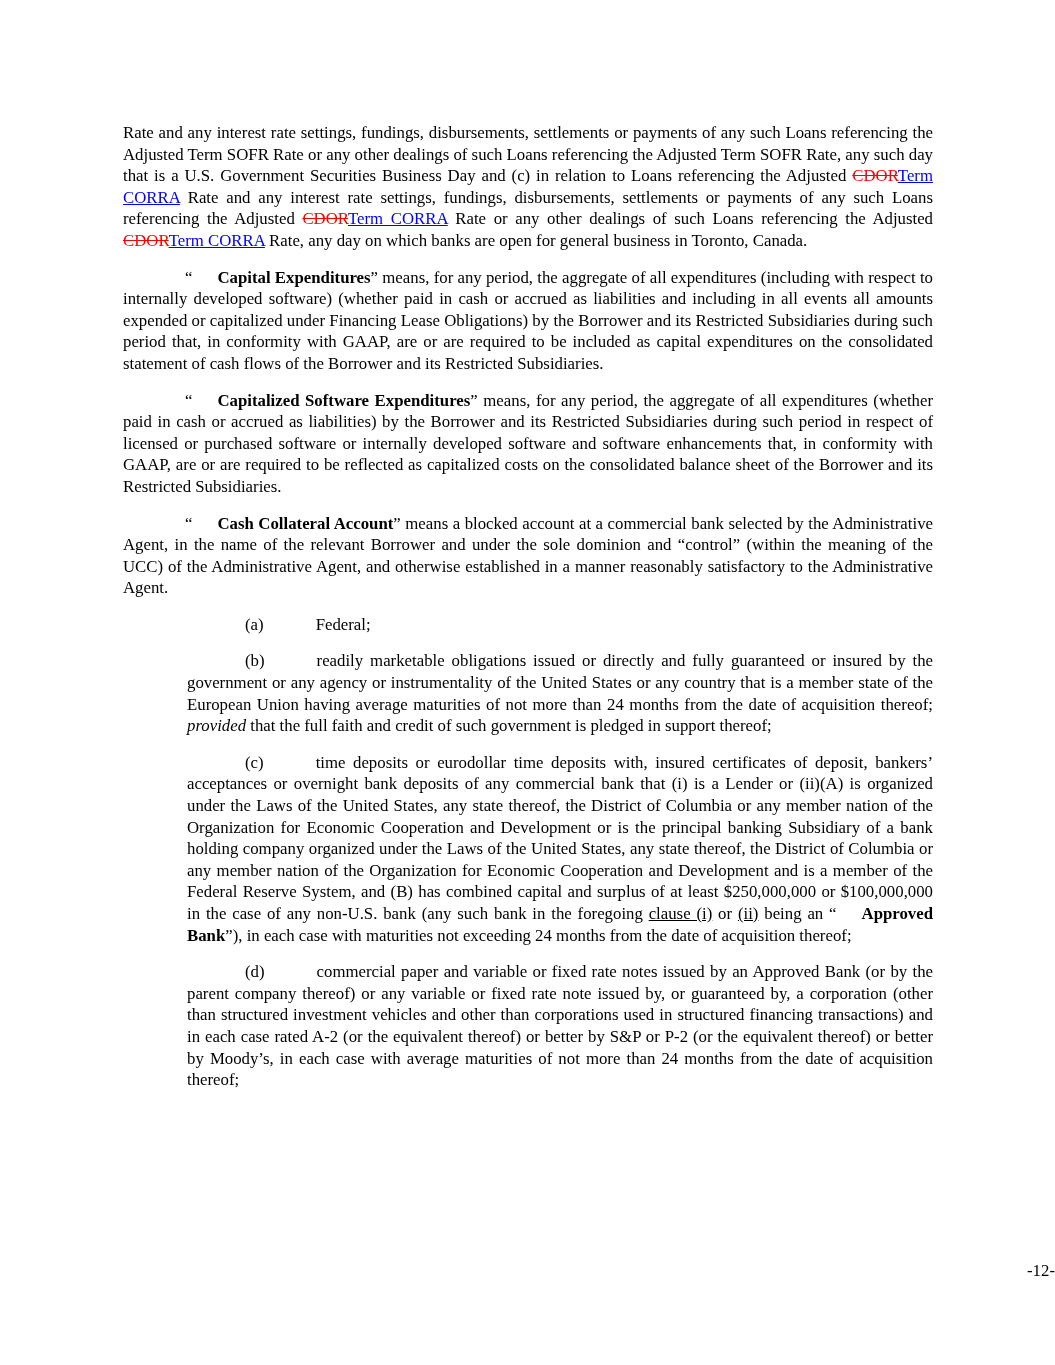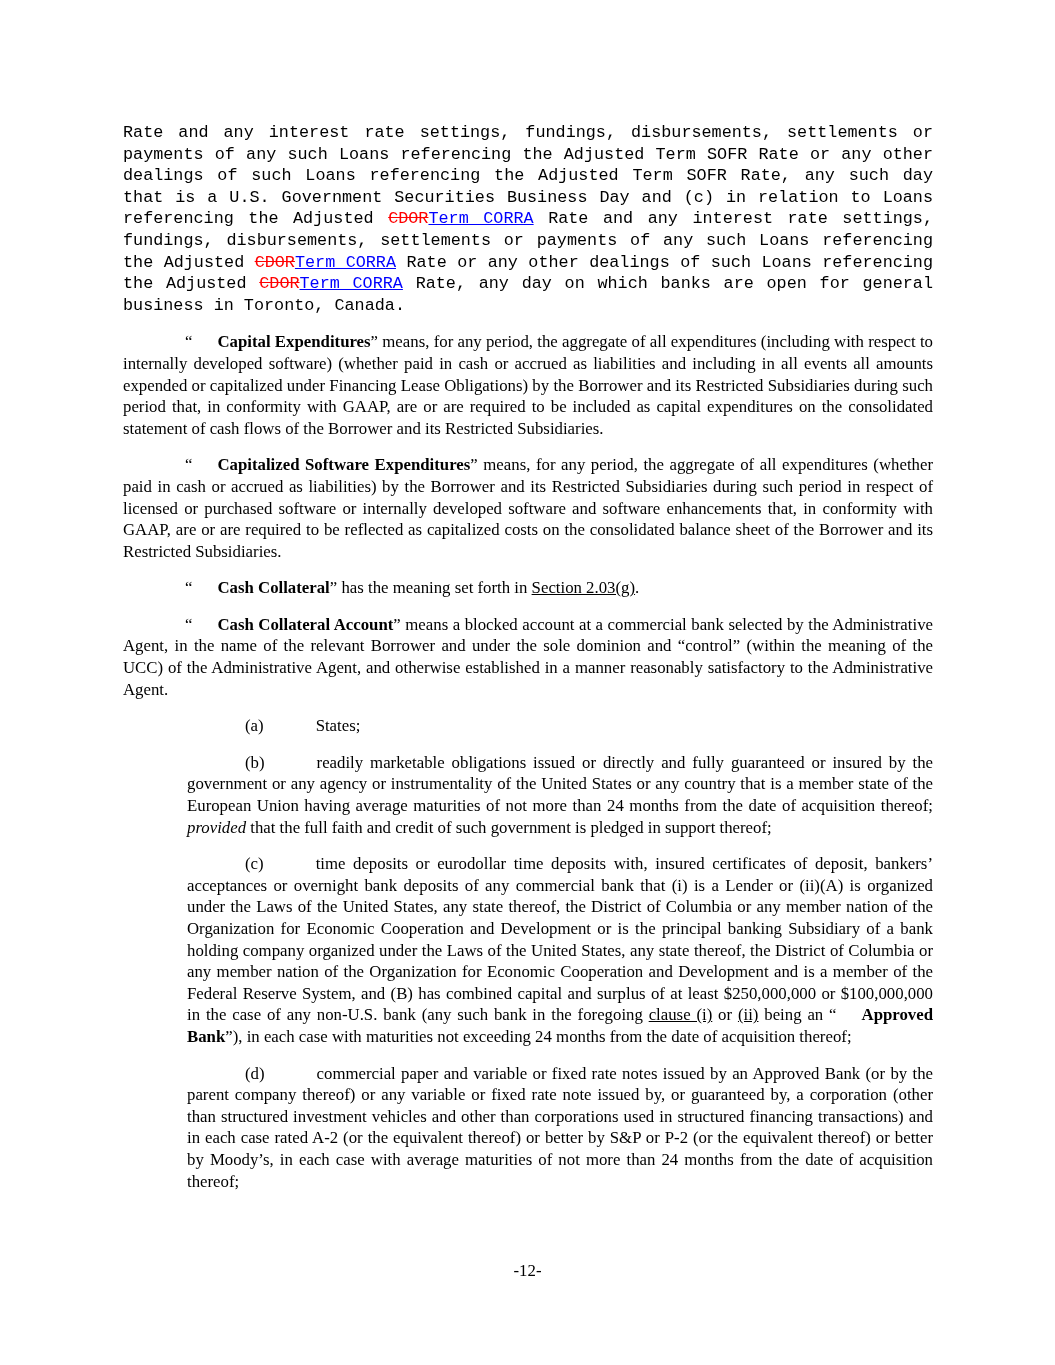--- a/index.html
+++ b/index.html
@@ -25,46 +25,45 @@
     width: 810px;
     text-align: justify;
   }
   p.para {
     margin: 0;
     padding: 0;
   }
   p.para + p.para {
     margin-top: 15px;
   }
-  p.continuation { text-indent: 0; font-family: Liberation Mono, monospace; }
+  p.continuation { text-indent: 0; }
   p.definition  { text-indent: 62px; }
   p.list-item   { margin-left: 64px; text-indent: 58px; }
   .tab { display: inline-block; width: 52px; }
   .run-b   { font-weight: bold; margin-left: 25px; }
   .run-i   { font-style: italic; }
   .run-u   { text-decoration: underline; }
   .run-del { color: #FF0000; text-decoration: line-through; }
   .run-ins { color: #0000FF; text-decoration: underline; }
   .footer {
     position: absolute;
     left: 0;
     right: 0;
     top: 1260px;
-    text-align: center;
+    text-align: right;
   }
 </style>
 </head>
 <body>
 
 <div class="page">
   <div class="content" id="doc-content">
       <p class="para continuation"><span class="run">Rate and any interest rate settings, fundings, disbursements, settlements or payments of any such Loans referencing the Adjusted Term SOFR Rate or any other dealings of such Loans referencing the Adjusted Term SOFR Rate, any such day that is a U.S. Government Securities Business Day and (c) in relation to Loans referencing the Adjusted </span><span class="run-del">CDOR</span><span class="run-ins">Term CORRA</span><span class="run"> Rate and any interest rate settings, fundings, disbursements, settlements or payments of any such Loans referencing the Adjusted </span><span class="run-del">CDOR</span><span class="run-ins">Term CORRA</span><span class="run"> Rate or any other dealings of such Loans referencing the Adjusted </span><span class="run-del">CDOR</span><span class="run-ins">Term CORRA</span><span class="run"> Rate, any day on which banks are open for general business in Toronto, Canada.</span></p>
       <p class="para definition"><span class="run">“</span><span class="run-b">Capital Expenditures</span><span class="run">” means, for any period, the aggregate of all expenditures (including with respect to internally developed software) (whether paid in cash or accrued as liabilities and including in all events all amounts expended or capitalized under Financing Lease Obligations) by the Borrower and its Restricted Subsidiaries during such period that, in conformity with GAAP, are or are required to be included as capital expenditures on the consoli­dated statement of cash flows of the Borrower and its Restricted Subsidiaries.</span></p>
       <p class="para definition"><span class="run">“</span><span class="run-b">Capitalized Software Expenditures</span><span class="run">” means, for any period, the aggregate of all expenditures (whether paid in cash or accrued as liabilities) by the Borrower and its Restricted Subsidiaries during such period in respect of licensed or purchased software or internally developed software and software enhancements that, in conformity with GAAP, are or are required to be reflected as capitalized costs on the consolidated balance sheet of the Borrower and its Restricted Subsidiaries.</span></p>
-      <p class="para definition"><span class="run">“</span><span class="run-b">Cash Collateral</span><span class="run">” has the meaning set forth in </span><span class="run-u">Section 2.03(g)</span><span class="run">.</span></p>
       <p class="para definition"><span class="run">“</span><span class="run-b">Cash Collateral Account</span><span class="run">” means a blocked account at a commercial bank selected by the Administrative Agent, in the name of the relevant Borrower and under the sole dominion and “control” (within the meaning of the UCC) of the Administrative Agent, and otherwise established in a manner reasonably satisfactory to the Administra­tive Agent.</span></p>
-      <p class="para list-item"><span class="item-label">(a)</span><span class="tab"></span><span class="run">States;</span></p>
+      <p class="para list-item"><span class="item-label">(a)</span><span class="tab"></span><span class="run">Federal;</span></p>
       <p class="para list-item"><span class="item-label">(b)</span><span class="tab"></span><span class="run">readily marketable obligations issued or directly and fully guaranteed or insured by the government or any agency or instrumentality of the United States or any country that is a member state of the European Union having average maturities of not more than 24 months from the date of acquisition thereof; </span><span class="run-i">provided</span><span class="run"> that the full faith and credit of such government is pledged in support thereof;</span></p>
       <p class="para list-item"><span class="item-label">(c)</span><span class="tab"></span><span class="run">time deposits or eurodollar time deposits with, insured certificates of deposit, bankers’ acceptances or overnight bank deposits of any commercial bank that (i) is a Lender or (ii)(A) is organized under the Laws of the United States, any state thereof, the District of Columbia or any member nation of the Organization for Economic Cooperation and Development or is the principal banking Subsidiary of a bank holding company organized under the Laws of the United States, any state thereof, the District of Co­lumbia or any member nation of the Organization for Economic Cooperation and Development and is a member of the Federal Reserve System, and (B) has combined capital and surplus of at least $250,000,000 or $100,000,000 in the case of any non-U.S. bank (any such bank in the foregoing </span><span class="run-u">clause (i)</span><span class="run"> or </span><span class="run-u">(ii)</span><span class="run"> being an “</span><span class="run-b">Approved Bank</span><span class="run">”), in each case with maturities not exceeding 24 months from the date of acquisition thereof;</span></p>
       <p class="para list-item"><span class="item-label">(d)</span><span class="tab"></span><span class="run">commercial paper and variable or fixed rate notes issued by an Approved Bank (or by the parent company thereof) or any variable or fixed rate note issued by, or guaranteed by, a corporation (other than structured investment vehicles and other than corporations used in structured financing transactions) and in each case rated A-2 (or the equivalent thereof) or better by S&amp;P or P-2 (or the equivalent thereof) or better by Moody’s, in each case with average maturities of not more than 24 months from the date of acqui­sition thereof;</span></p>
     </div>
   <div class="footer">-12-</div>
 </div>
 
 </body></html>

